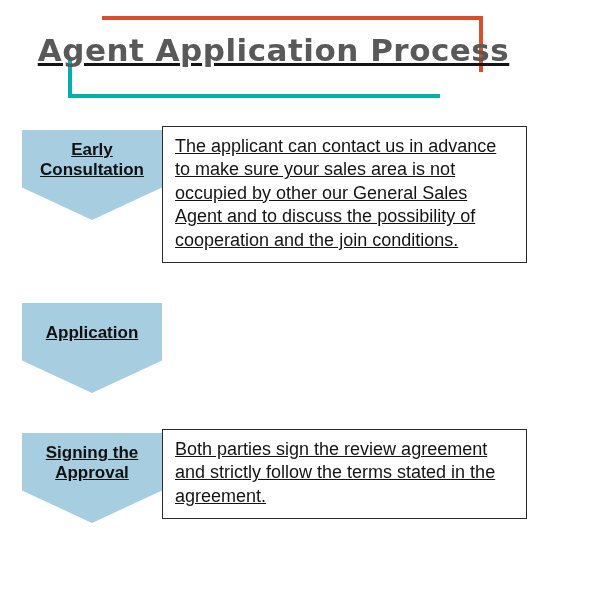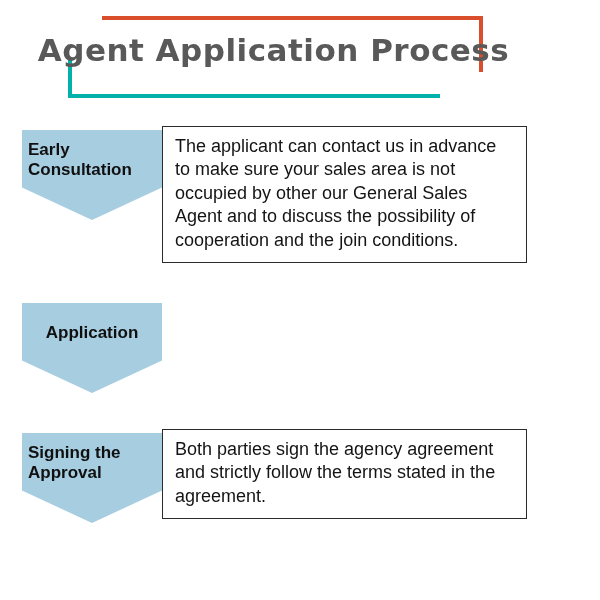--- a/index.html
+++ b/index.html
@@ -11,21 +11,21 @@
     --text-color:#141414;
   }
   *{box-sizing:border-box;}
   html,body{margin:0;padding:0;background:#ffffff;}
   body{
     width:600px;height:600px;
     font-family:"Liberation Sans","DejaVu Sans",sans-serif;
     color:var(--text-color);
     overflow:hidden;
   }
-  .canvas{position:relative;width:547px;height:600px;}
+  .canvas{position:relative;width:547px;height:600px;text-decoration:underline;}
 
   
   .title-wrap{
     position:relative;
     height:112px;
     width:100%;
   }
   .bracket{position:absolute;}
   .bracket.orange{
     top:16px;left:102px;right:64px;height:56px;
@@ -64,21 +64,21 @@
   .arrow{
     flex:0 0 140px;
     width:140px;
     height:90px;
     margin-top:4px;
     background:var(--arrow-fill);
     clip-path:polygon(0 0,100% 0,100% 64%,50% 100%,0 64%);
     display:flex;
     align-items:center;
     justify-content:center;
-    text-align:left;
+    text-align:center;
     padding:0 6px 30px 6px;
   }
   .arrow .arrow-text{
     font-weight:bold;
     font-size:17px;
     line-height:1.15;
     color:#101010;
   }
   .desc-box{
     flex:1 1 auto;
@@ -122,18 +122,18 @@
         <span class="arrow-text">Application</span>
       </div>
     </section>
 
 
     <section class="step">
       <div class="arrow">
         <span class="arrow-text">Signing the Approval</span>
       </div>
       <div class="desc-box">
-        <p>Both parties sign the agency agreement and strictly follow the terms stated in the agreement.</p>
+        <p>Both parties sign the review agreement and strictly follow the terms stated in the agreement.</p>
       </div>
     </section>
 
   </main>
 </div>
 
 </body></html>

